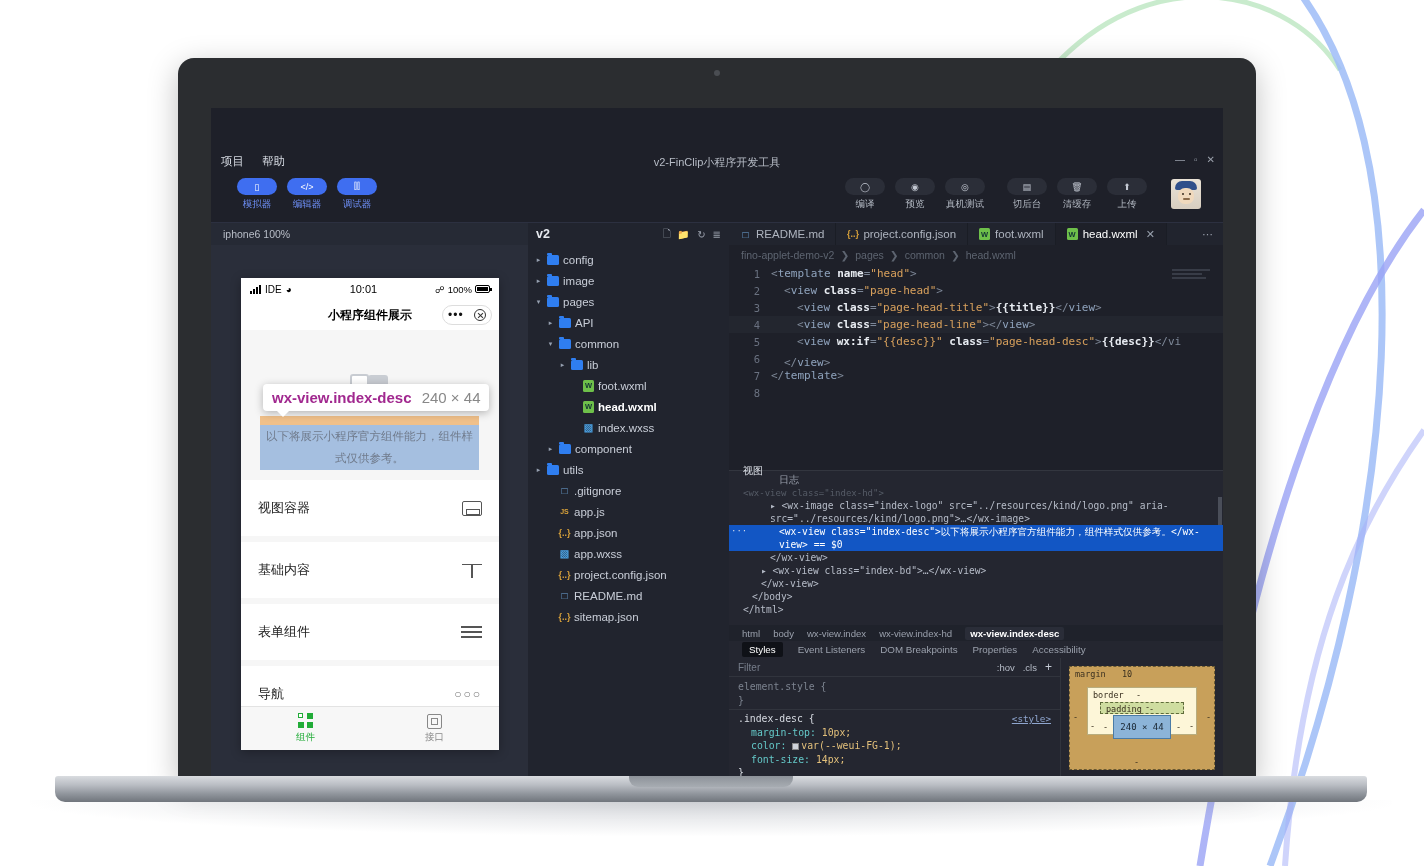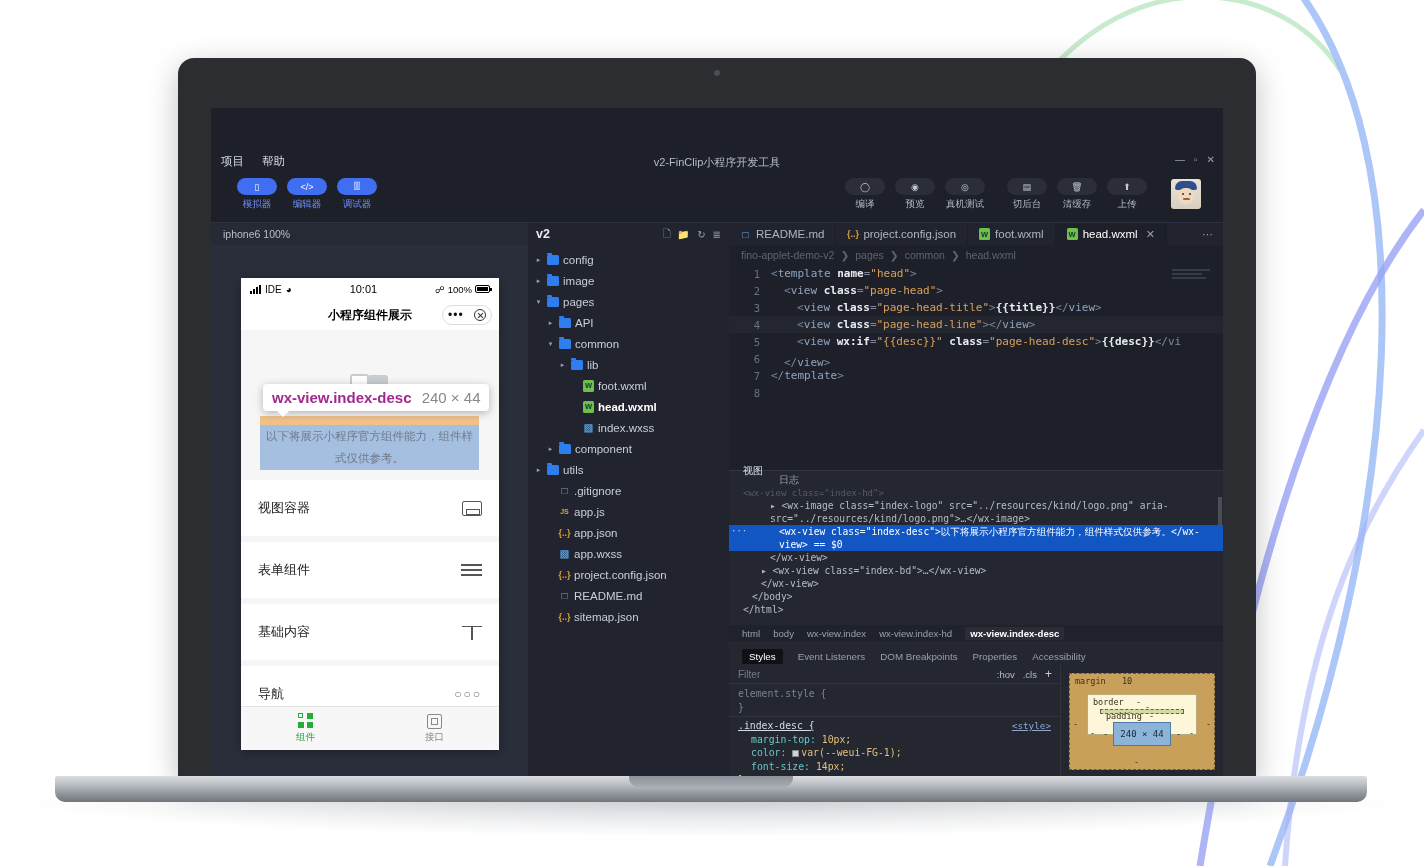--- a/index.html
+++ b/index.html
@@ -177,33 +177,33 @@
   .dt-tabs { height:17px; flex:0 0 17px; display:flex; gap:16px; padding-left:14px; align-items:center; font-size:10px; color:#9aa0ac; }
   .dt-tabs .on { color:#dfe3ea; border-bottom:2px solid #ec4899; padding-bottom:16px; }
   .dom { flex:0 0 137px; overflow:hidden; font-family:"DejaVu Sans Mono", monospace; font-size:9.6px; color:#b6bcc8; padding:2px 0 0 0; position:relative;}
   .dl { padding:0 8px 0 14px; line-height:13px; white-space:pre-wrap; }
   .dl.sel { background:#1256c4; color:#fff; position:relative; }
   .dl.sel::before{content:"···";position:absolute;left:2px;top:0;color:#cfd8ea;font-size:9px;}
   .dom-fade{position:absolute;left:14px;top:0;right:0;height:9px;background:#242630;color:#555b66;font-size:9px;overflow:hidden;}
 
   .bc { height:16px; flex:0 0 16px; display:flex; align-items:center; gap:13px; padding-left:13px; font-size:9.6px; color:#9aa0ac; background:#1f222b;}
   .bc .on { color:#fff; font-weight:bold; background:#2a2d38; padding:1px 5px; border-radius:2px; }
-  .st-tabs { height:17px; flex:0 0 17px; display:flex; gap:15px; padding-left:13px; align-items:center; font-size:9.8px; color:#9aa0ac; background:#242630;margin-top:7px;}
+  .st-tabs { height:17px; flex:0 0 17px; display:flex; gap:15px; padding-left:13px; align-items:center; font-size:9.8px; color:#9aa0ac; background:#242630;}
   .st-tabs .on { color:#fff; background:#0f1117; padding:2px 7px; border-radius:2px; }
   .st-body { flex:1; display:flex; min-height:0; }
   .st-left { flex:1; min-width:0; display:flex; flex-direction:column; border-right:1px solid #31343d;}
   .filter-row { height:19px; flex:0 0 19px; display:flex; align-items:center; border-bottom:1px solid #31343d; }
   .filter-in { flex:1; padding-left:9px; font-size:10px; color:#767d8a; }
   .filter-btns { display:flex; gap:8px; padding-right:8px; font-size:9.5px; color:#b7bdc8; align-items:center;}
   .filter-btns .plus{font-size:12px;color:#c6ccd6;}
   .rules { flex:1; overflow:hidden; font-family:"DejaVu Sans Mono", monospace; font-size:9.8px; padding-top:3px; }
   .rule { padding:0 9px; line-height:13.5px; color:#b6bcc8; }
   .rule.sep { border-bottom:1px solid #31343d; padding-bottom:2px; margin-bottom:2px; }
   .rule .gray { color:#7c838f; }
-  .rule .sel2 { color:#d7dbe2;text-decoration:underline; }
+  .rule .sel2 { color:#d7dbe2; }
   .prop { color:#64c8c8; } .val { color:#e3c07b; }
   .src { float:right; color:#8fa6cf; text-decoration:underline; font-size:9.3px; }
   .swatch{display:inline-block;width:7px;height:7px;background:#cfd3da;border:1px solid #888;vertical-align:middle;margin-right:2px;}
   .box-pane { width:162px; flex:0 0 162px; position:relative; background:#242630; }
   .bx-margin { position:absolute; left:8px; top:8px; right:8px; bottom:10px; background:#c8a05a; border:1px dashed #6b5a33; }
   .bx-border { position:absolute; left:17px; top:20px; right:17px; bottom:34px; background:#fdf6d8; border:1px solid #b8ad7e; }
   .bx-padding { position:absolute; left:12px; top:14px; right:12px; bottom:20px; background:#cfdda0; border:1px dashed #5f6b3a; }
   .bx-content { position:absolute; left:12px; top:12px; right:12px; height:24px; background:#8cb4d8; border:1px solid #4a7ba6;
                 display:flex; align-items:center; justify-content:center; font-size:9px; color:#1a2733; font-family:"DejaVu Sans Mono", monospace;}
   .bx-lbl { position:absolute; font-size:8.5px; color:#3a3020; font-family:"DejaVu Sans Mono", monospace;}
@@ -337,30 +337,30 @@
                   <span class="sel">wx-view.index-desc</span>
                   <span class="dim">240 × 44</span>
                 </div>
 
                 <div class="ph-list">
                   <div class="ph-row">
                     <span class="lbl">视图容器</span>
                     <span class="ico-card"></span>
                   </div>
                   <div class="ph-row">
+                    <span class="lbl">基础内容</span>
+                    <span class="ico-t"></span>
+                  </div>
+                  <div class="ph-row">
                     <span class="lbl">表单组件</span>
                     <span class="ico-lines">
                         <i></i>
                         <i></i>
                         <i></i>
                       </span>
-                  </div>
-                  <div class="ph-row">
-                    <span class="lbl">基础内容</span>
-                    <span class="ico-t"></span>
                   </div>
                   <div class="ph-row">
                     <span class="lbl">导航</span>
                     <span class="ico-dots">○○○</span>
                   </div>
 
                 </div>
               </div>
 
               <div class="ph-tabbar">

